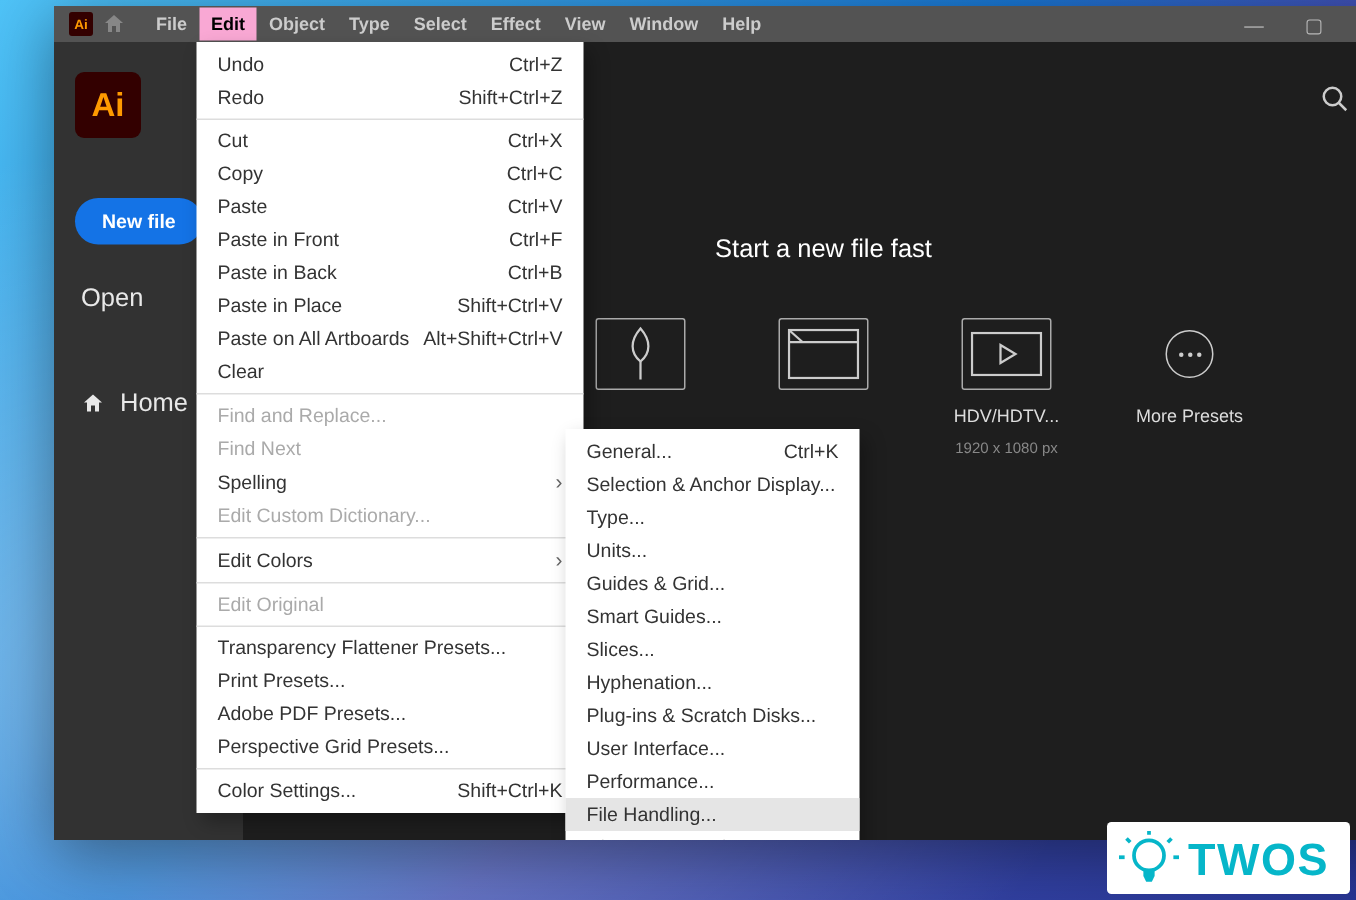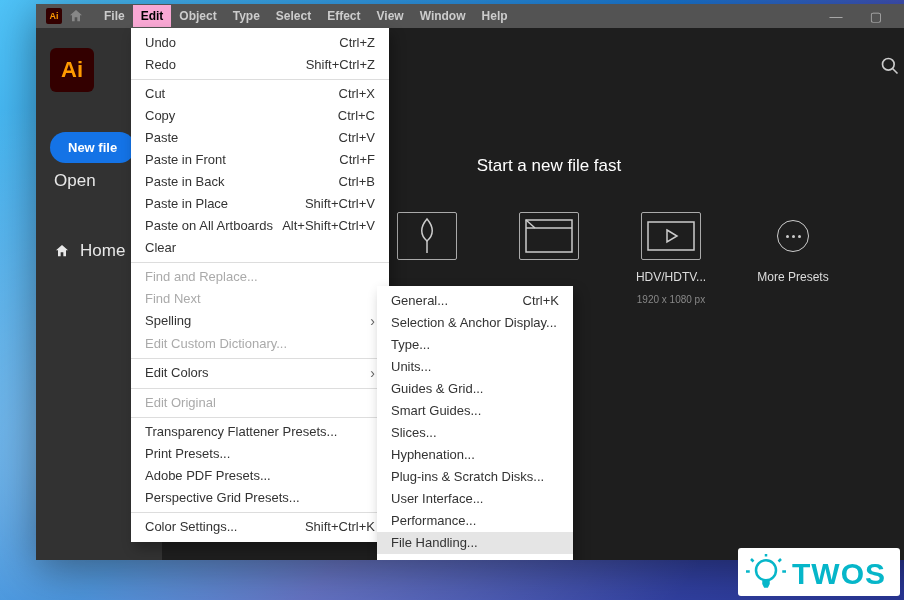--- a/index.html
+++ b/index.html
@@ -16,21 +16,21 @@
   .titlebar .home-ico { width:16px; height:16px; opacity:.6; margin-right:12px; }
   .menubar { display:flex; gap:0; }
   .menubar span { padding: 4px 8px; cursor:default;font-weight:bold; }
   .menubar span.active { background:#f9a8d4; color:#000; }
   .win-controls { margin-left:auto; display:flex; }
   .win-controls span { width:40px; text-align:center; font-size:13px; opacity:.8; }
 
   .app-body { display:flex; height: calc(100% - 24px); }
   .sidebar { width: 126px; background:#323232; padding: 20px 14px; }
   .ai-logo { width:44px; height:44px; background:#330000; color:#FF9A00; display:flex; align-items:center; justify-content:center; font-size:22px; font-weight:bold; border-radius:6px; margin-bottom:40px; }
-  .btn-new { background:#1473E6; color:#fff; border:none; border-radius:20px; padding:8px 18px; font-size:13px; font-weight:600; cursor:pointer; }
+  .btn-new { background:#1473E6; color:#fff; border:none; border-radius:20px; padding:8px 18px; font-size:13px; font-weight:600; margin-bottom:18px; cursor:pointer; }
   .side-link { color:#e8e8e8; font-size:17px; padding:8px 4px; display:flex; align-items:center; gap:10px; cursor:pointer; }
   .side-link.home { margin-top:34px; }
   .side-link svg { width:16px; height:16px; fill:#e8e8e8; }
 
   .main { flex:1; background:#1e1e1e; position:relative; padding: 40px 30px; }
   .search-ico { position:absolute; top:28px; right:36px; width:20px; height:20px; stroke:#ccc; fill:none; stroke-width:2; }
   .hero { text-align:center; margin-top:88px; }
   .hero h2 { color:#fff; font-size:17px; font-weight:400; margin-bottom:36px; }
   .presets { display:flex; justify-content:center; gap:36px; }
   .preset { display:flex; flex-direction:column; align-items:center; gap:10px; width:86px; }
@@ -38,21 +38,21 @@
   .preset .thumb svg { stroke:#ccc; fill:none; stroke-width:1.5; }
   .preset .pname { font-size:12px; color:#ddd; text-align:center; white-space:nowrap; overflow:hidden; text-overflow:ellipsis; width:100%; }
   .preset .psub { font-size:10px; color:#888; }
   .dots-circle{ width:32px;height:32px;border:1.5px solid #ccc;border-radius:50%;display:flex;align-items:center;justify-content:center;gap:3px;}
   .dots-circle i{width:3px;height:3px;background:#ccc;border-radius:50%;}
 
   
   .menu { position:absolute; background:#fff; color:#333; font-size:13px; box-shadow: 4px 6px 12px rgba(0,0,0,.3); padding:4px 0; }
   .menu.edit { top:24px; left:95px; width:258px; }
   .menu.prefs { top:282px; left:341px; width:196px; }
-  .menu .item { display:flex; justify-content:space-between; padding:3px 14px; line-height:16px; white-space:nowrap; }
+  .menu .item { display:flex; justify-content:space-between; align-items:center; padding:3px 14px; line-height:16px; white-space:nowrap; }
   .menu .item.disabled { color:#aaa; }
   .menu .item.hover { background:#e5e5e5; }
   .menu .sep { height:1px; background:#ddd; margin:3px 0; }
   .menu .chev::after { content:"›"; font-size:14px; color:#666; }
 
   .twos { position:absolute; right:4px; bottom:4px; background:#fff; padding:4px 14px 0 8px; border-radius:3px; display:flex; align-items:center; gap:6px;text-align:right; }
   .twos .bulb { width:40px; height:44px; fill:#06B6C9; }
   .twos span { font-family:'Arial Black',sans-serif; font-weight:900; font-size:30px; color:#06B6C9; letter-spacing:1px; }
 </style>
 </head>

